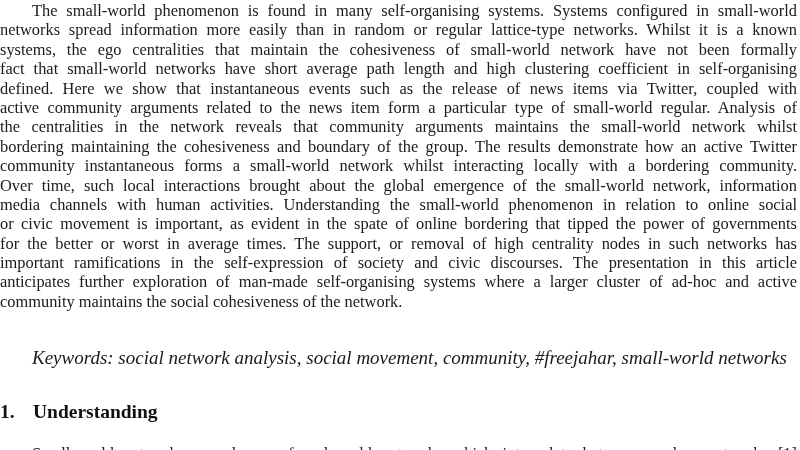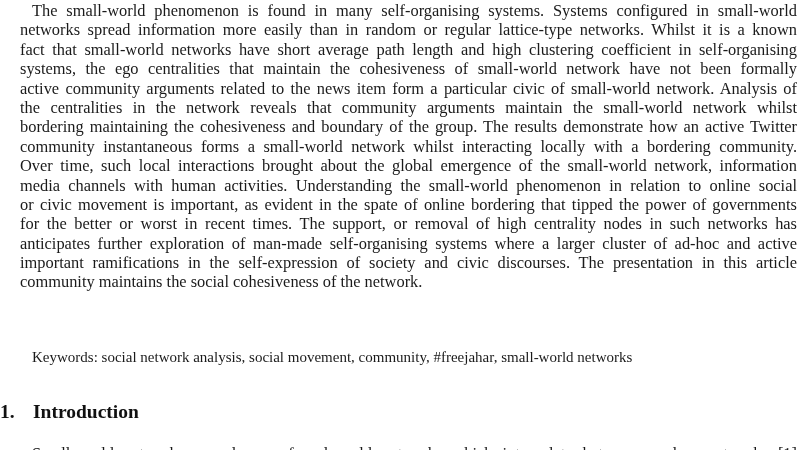--- a/index.html
+++ b/index.html
@@ -29,35 +29,35 @@
       width: 797px;
       font-size: 16.4px;
       line-height: 19.4px;
     }
     .line {
       display: block;
       text-align: justify;
       text-align-last: justify;
       white-space: nowrap;
       height: 19.4px;
-      padding-left: 20px;
     }
     .line.first {
       padding-left: 32px;
     }
     .line.last {
       text-align-last: left;
     }
     .keywords {
       position: absolute;
       left: 32px;
       top: 344px;
-      font-size: 15px;
+      font-size: 19px;
       line-height: 19px;
       white-space: nowrap;
+      font-style: italic;
     }
     .section-heading {
       position: absolute;
       left: 0;
       top: 396px;
       font-size: 19.5px;
       font-weight: bold;
       line-height: 24px;
       white-space: nowrap;
       color: #111;
@@ -79,36 +79,37 @@
     }
   </style>
 </head>
 <body>
 
 <div class="page">
 
   <div class="abstract">
     <span class="line first">The small-world phenomenon is found in many self-organising systems. Systems configured in small-world</span>
     <span class="line">networks spread information more easily than in random or regular lattice-type networks. Whilst it is a known</span>
+    <span class="line">systems, the ego centralities that maintain the cohesiveness of small-world network have not been formally</span>
     <span class="line">fact that small-world networks have short average path length and high clustering coefficient in self-organising</span>
-    <span class="line">systems, the ego centralities that maintain the cohesiveness of small-world network have not been formally</span>
-    <span class="line">active community arguments related to the news item form a particular civic of small-world network. Analysis of</span>
-    <span class="line">the centralities in the network reveals that community arguments maintain the small-world network whilst</span>
+    <span class="line">defined. Here we show that instantaneous events such as the release of news items via Twitter, coupled with</span>
+    <span class="line">active community arguments related to the news item form a particular type of small-world regular. Analysis of</span>
+    <span class="line">the centralities in the network reveals that community arguments maintains the small-world network whilst</span>
     <span class="line">bordering maintaining the cohesiveness and boundary of the group. The results demonstrate how an active Twitter</span>
     <span class="line">community instantaneous forms a small-world network whilst interacting locally with a bordering community.</span>
     <span class="line">Over time, such local interactions brought about the global emergence of the small-world network, information</span>
     <span class="line">media channels with human activities. Understanding the small-world phenomenon in relation to online social</span>
     <span class="line">or civic movement is important, as evident in the spate of online bordering that tipped the power of governments</span>
-    <span class="line">for the better or worst in recent times. The support, or removal of high centrality nodes in such networks has</span>
+    <span class="line">for the better or worst in average times. The support, or removal of high centrality nodes in such networks has</span>
+    <span class="line">important ramifications in the self-expression of society and civic discourses. The presentation in this article</span>
     <span class="line">anticipates further exploration of man-made self-organising systems where a larger cluster of ad-hoc and active</span>
-    <span class="line">important ramifications in the self-expression of society and civic discourses. The presentation in this article</span>
     <span class="line last">community maintains the social cohesiveness of the network.</span>
   </div>
 
   <div class="keywords">Keywords: social network analysis, social movement, community, #freejahar, small-world networks</div>
 
   <div class="section-heading">
-    <span class="num">1.</span><span>Introduction</span>
+    <span class="num">1.</span><span>Understanding</span>
   </div>
 
   <div class="intro-line">Small-world networks are classes of real-world networks which interpolate between random networks [1]</div>
 
 </div>
 
 </body></html>

